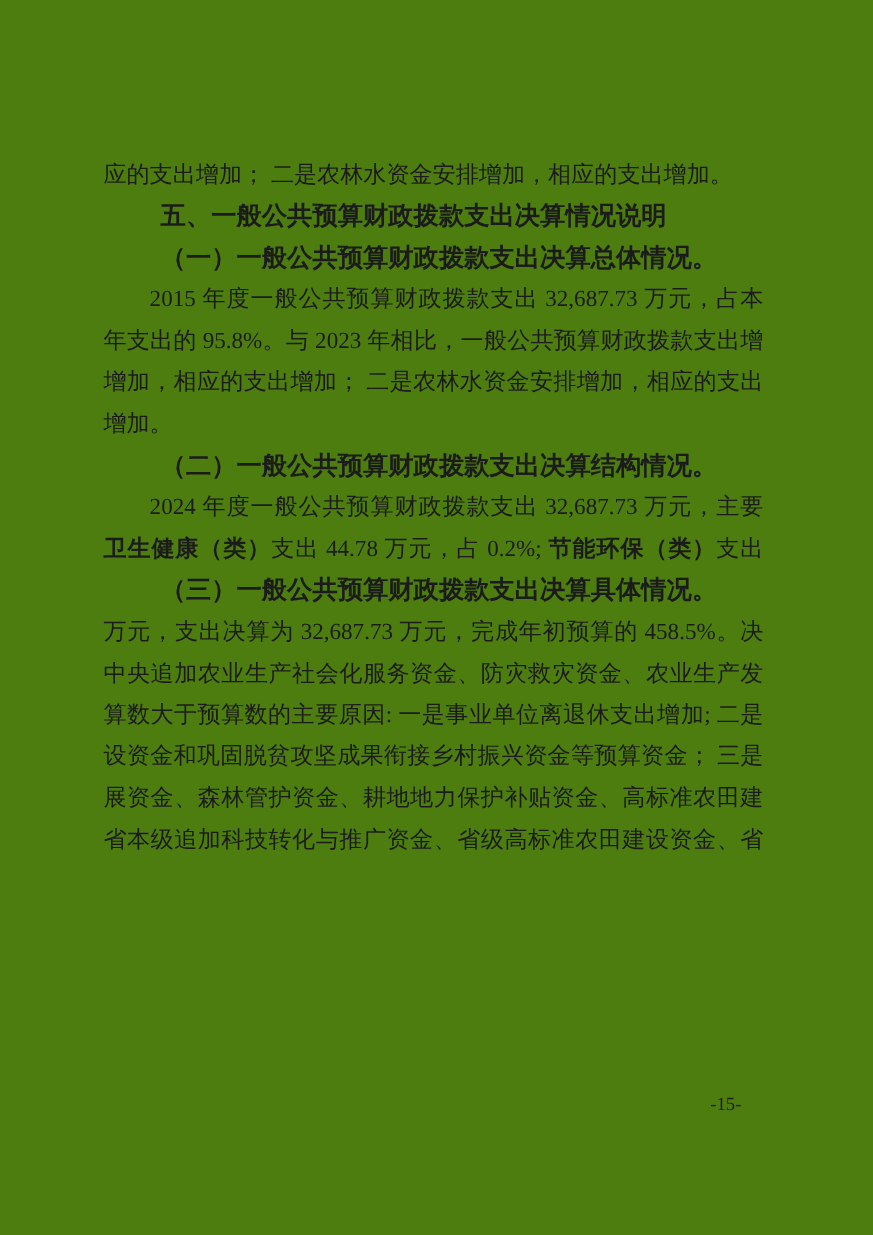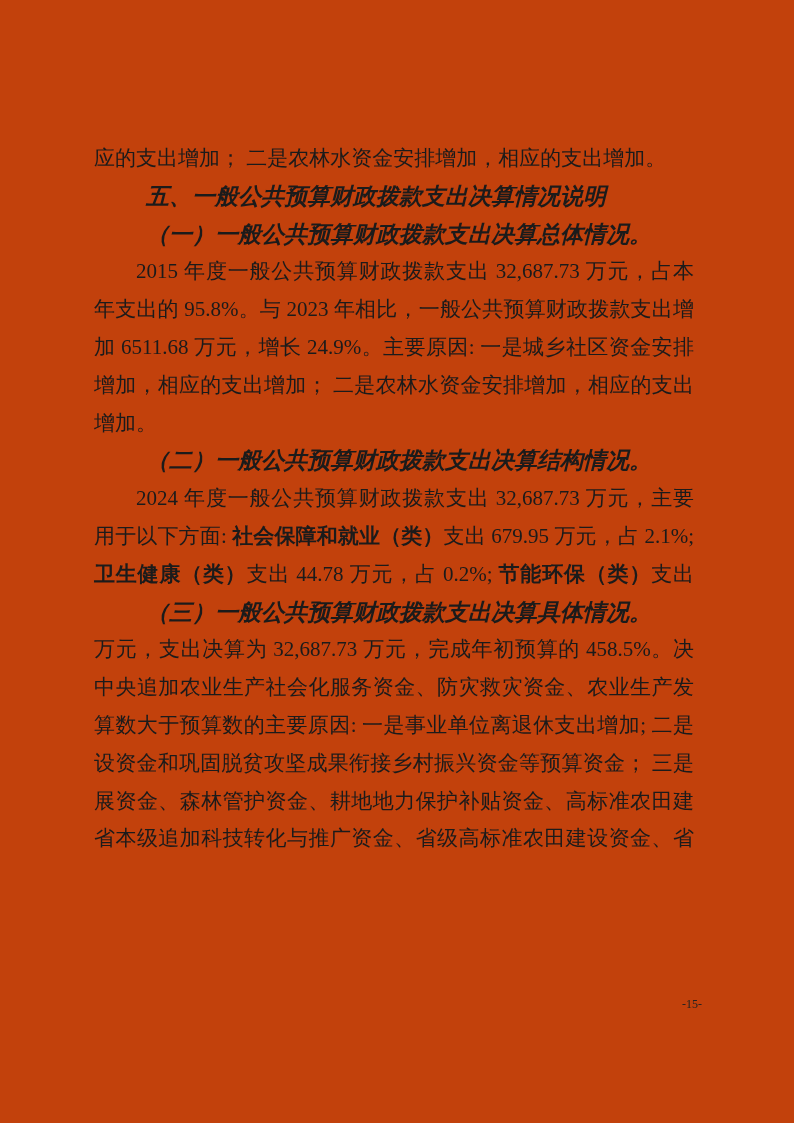--- a/index.html
+++ b/index.html
@@ -4,21 +4,21 @@
 <style>
   html, body {
     margin: 0;
     padding: 0;
     background: #ffffff;
   }
   .page {
     position: relative;
     width: 794px;
     height: 1123px;
-    background: #c2410c;
+    background: #4d7c0f;
     overflow: hidden;
     font-family: "Liberation Serif", "DejaVu Serif", serif;
     color: #1b1b1b;
   }
   .textblock {
     position: absolute;
     left: 94px;
     top: 140px;
     width: 600px;
   }
@@ -34,55 +34,52 @@
     text-align-last: left;
     white-space: normal;
   }
   .line.indent  { text-indent: 42px; }
   .line.head {
     font-weight: bold;
     font-size: 23px;
     text-align-last: left;
     text-indent: 52px;
     white-space: normal;
-    font-style: italic;
   }
   .b { font-weight: bold; }
   .pageno {
     position: absolute;
     top: 994px;
-    right: 92px;
-    font-size: 12px;
+    right: 120px;
+    font-size: 17px;
     line-height: 20px;
     color: #222222;
     font-family: "Liberation Serif", "DejaVu Serif", serif;
   }
 </style>
 </head>
 <body>
 
 <div class="page">
   <div class="textblock">
 
     <div class="line short">应的支出增加； 二是农林水资金安排增加，相应的支出增加。</div>
 
     <div class="line head">五、一般公共预算财政拨款支出决算情况说明</div>
 
     <div class="line head">（一）一般公共预算财政拨款支出决算总体情况。</div>
 
     <div class="line indent">2015 年度一般公共预算财政拨款支出 32,687.73 万元，占本</div>
     <div class="line">年支出的 95.8%。与 2023 年相比，一般公共预算财政拨款支出增</div>
-    <div class="line">加 6511.68 万元，增长 24.9%。主要原因: 一是城乡社区资金安排</div>
     <div class="line">增加，相应的支出增加； 二是农林水资金安排增加，相应的支出</div>
     <div class="line short">增加。</div>
 
     <div class="line head">（二）一般公共预算财政拨款支出决算结构情况。</div>
 
     <div class="line indent">2024 年度一般公共预算财政拨款支出 32,687.73 万元，主要</div>
-    <div class="line"><span>用于以下方面: </span><span class="b">社会保障和就业（类）</span><span>支出 679.95 万元，占 2.1%;</span></div>
     <div class="line"><span class="b">卫生健康（类）</span><span>支出 44.78 万元，占 0.2%; </span><span class="b">节能环保（类）</span><span>支出</span></div>
 
     <div class="line head">（三）一般公共预算财政拨款支出决算具体情况。</div>
 
     <div class="line">万元，支出决算为 32,687.73 万元，完成年初预算的 458.5%。决</div>
     <div class="line">中央追加农业生产社会化服务资金、防灾救灾资金、农业生产发</div>
     <div class="line">算数大于预算数的主要原因: 一是事业单位离退休支出增加; 二是</div>
     <div class="line">设资金和巩固脱贫攻坚成果衔接乡村振兴资金等预算资金； 三是</div>
     <div class="line">展资金、森林管护资金、耕地地力保护补贴资金、高标准农田建</div>
     <div class="line">省本级追加科技转化与推广资金、省级高标准农田建设资金、省</div>

